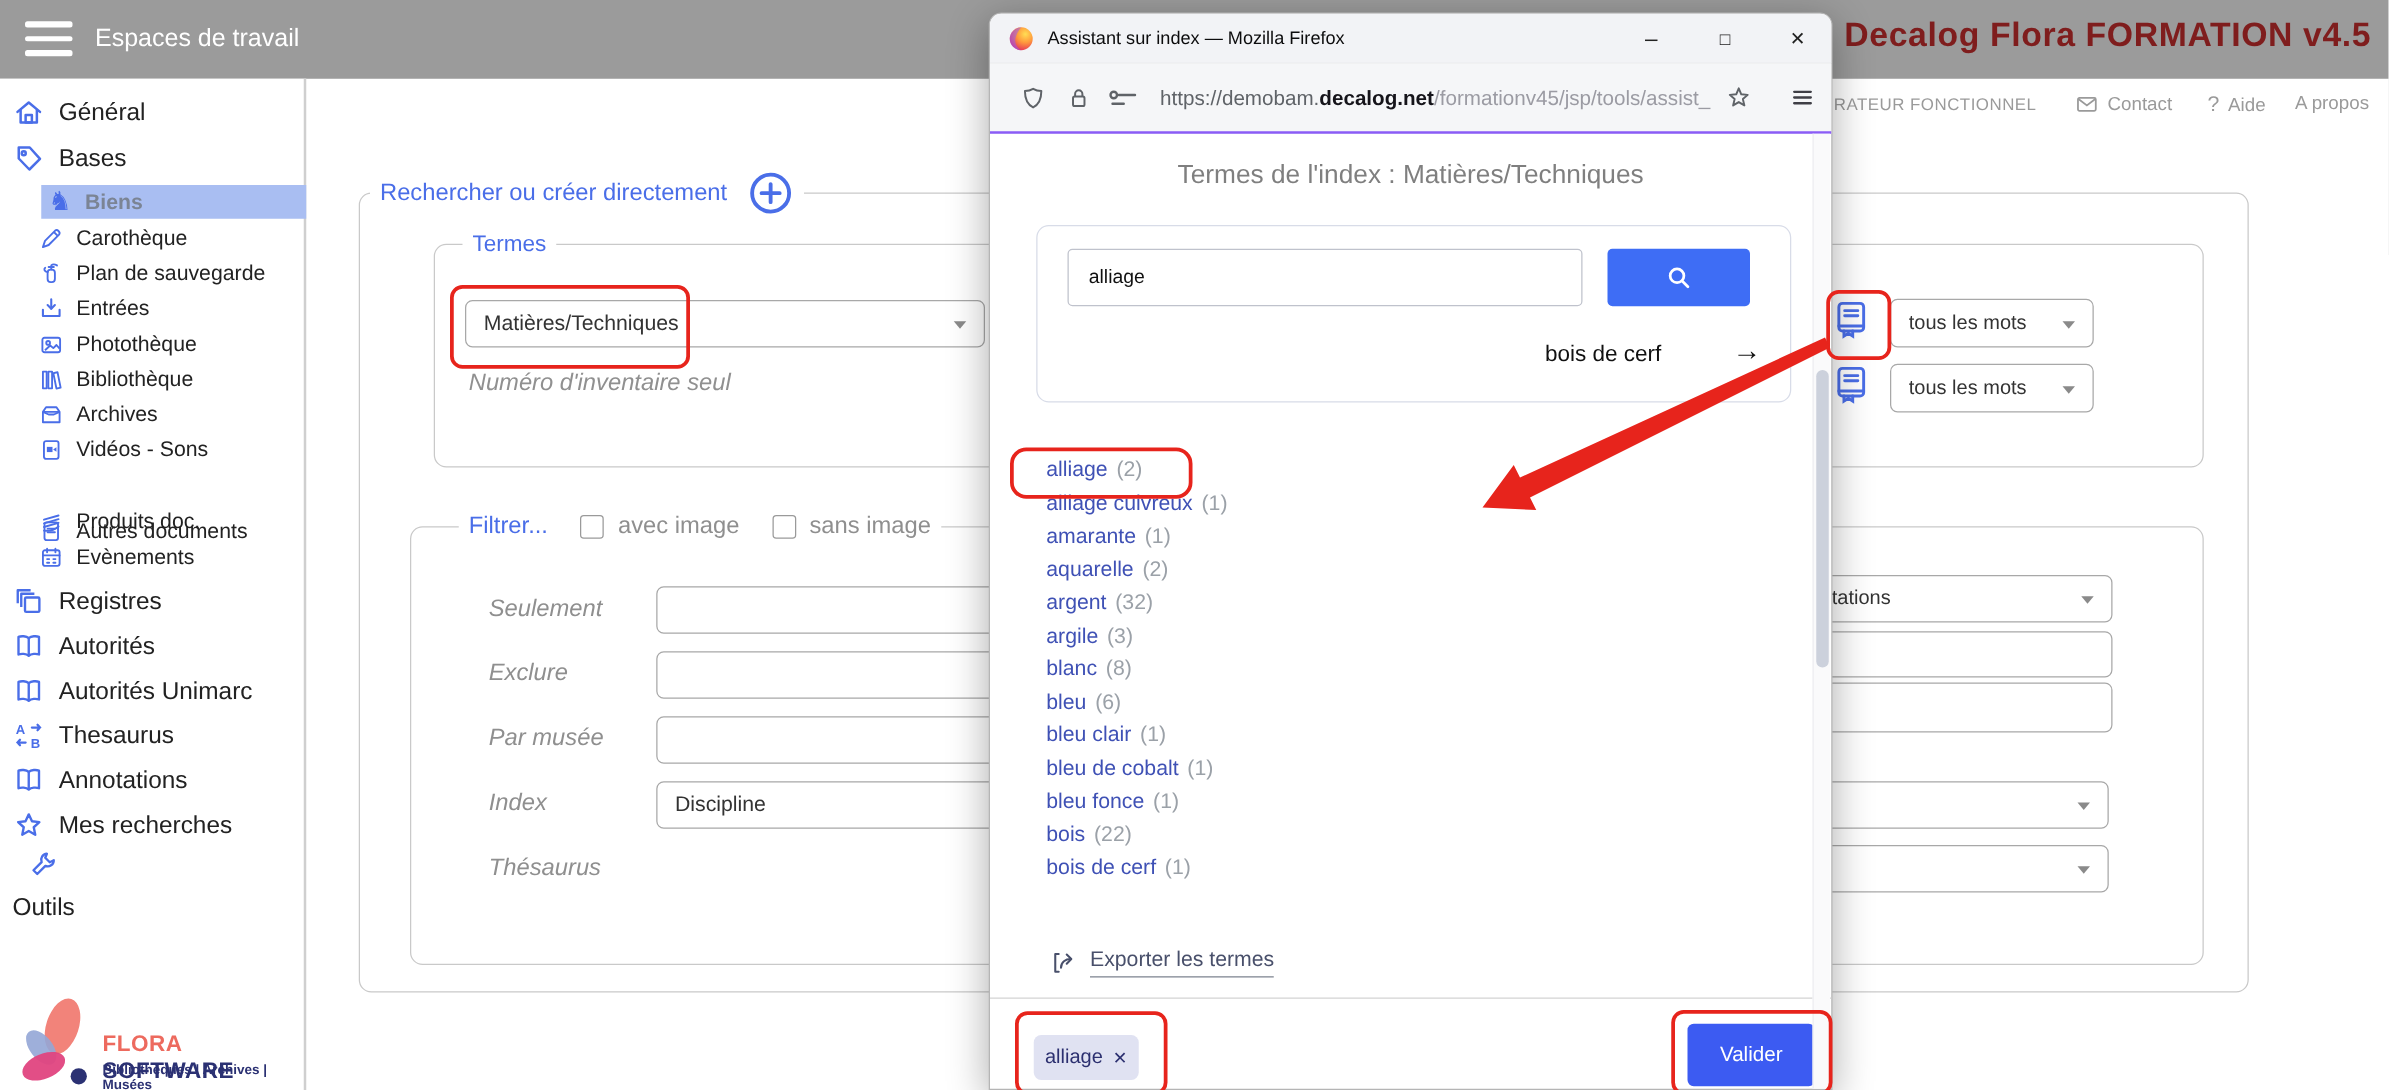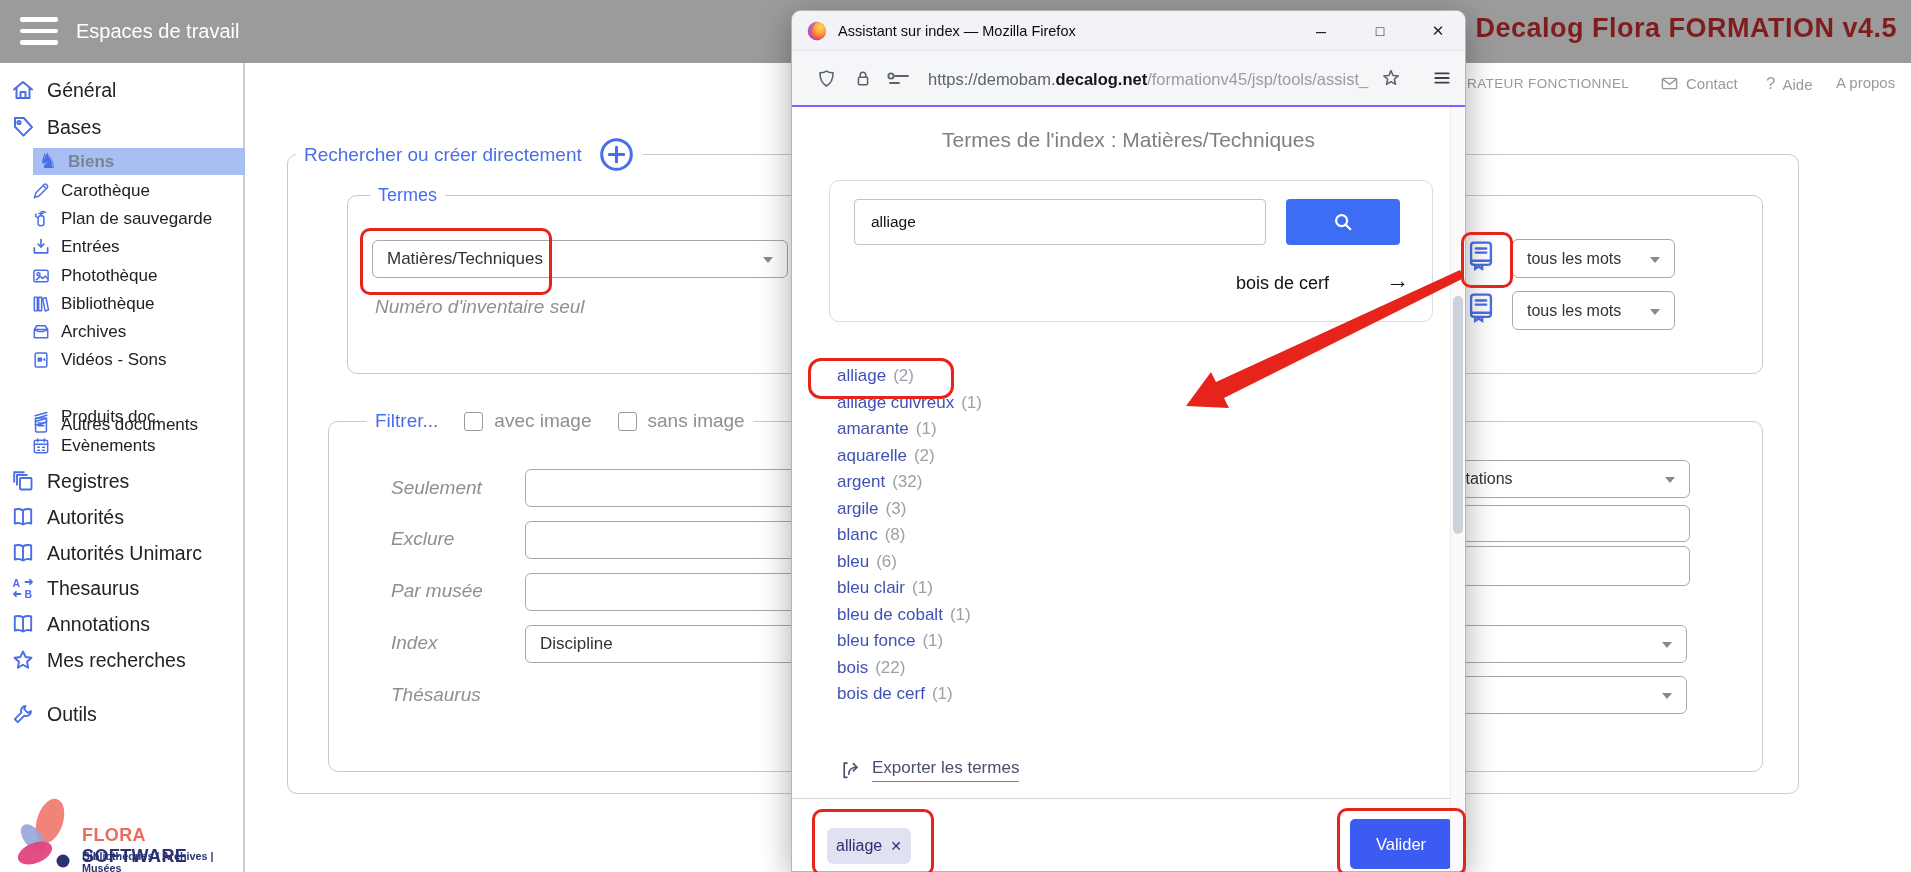--- a/index.html
+++ b/index.html
@@ -303,21 +303,21 @@
       <span>Annotations</span>
     </div>
     <div class="nav-item lvl1" style="top:583px;">
       <span class="ic">
           <svg width="24" height="24" viewBox="0 0 24 24" fill="none" stroke="currentColor" stroke-width="1.9" stroke-linejoin="round">
             <path d="M12 3.5 L14.6 9 L20.5 9.7 L16 13.8 L17.2 19.8 L12 16.8 L6.8 19.8 L8 13.8 L3.5 9.7 L9.4 9 Z"></path>
           </svg>
         </span>
       <span>Mes recherches</span>
     </div>
-    <div class="nav-item lvl1" style="top:637px;">
+    <div class="nav-item lvl1" style="top:615px;flex-direction:column;">
       <span class="ic">
           <svg width="24" height="24" viewBox="0 0 24 24" fill="none" stroke="currentColor" stroke-width="1.9" stroke-linejoin="round">
             <path d="M14.5 4 A4.8 4.8 0 0 0 10.3 10.7 L3.8 17.2 L6.8 20.2 L13.3 13.7 A4.8 4.8 0 0 0 20 9.2 L16.8 10.8 L13.2 7.2 Z"></path>
           </svg>
         </span>
       <span>Outils</span>
     </div>
 
     <div class="logo-block">
       <svg class="abs" style="left:8px;top:6px;" width="100" height="80" viewBox="0 0 100 80">

